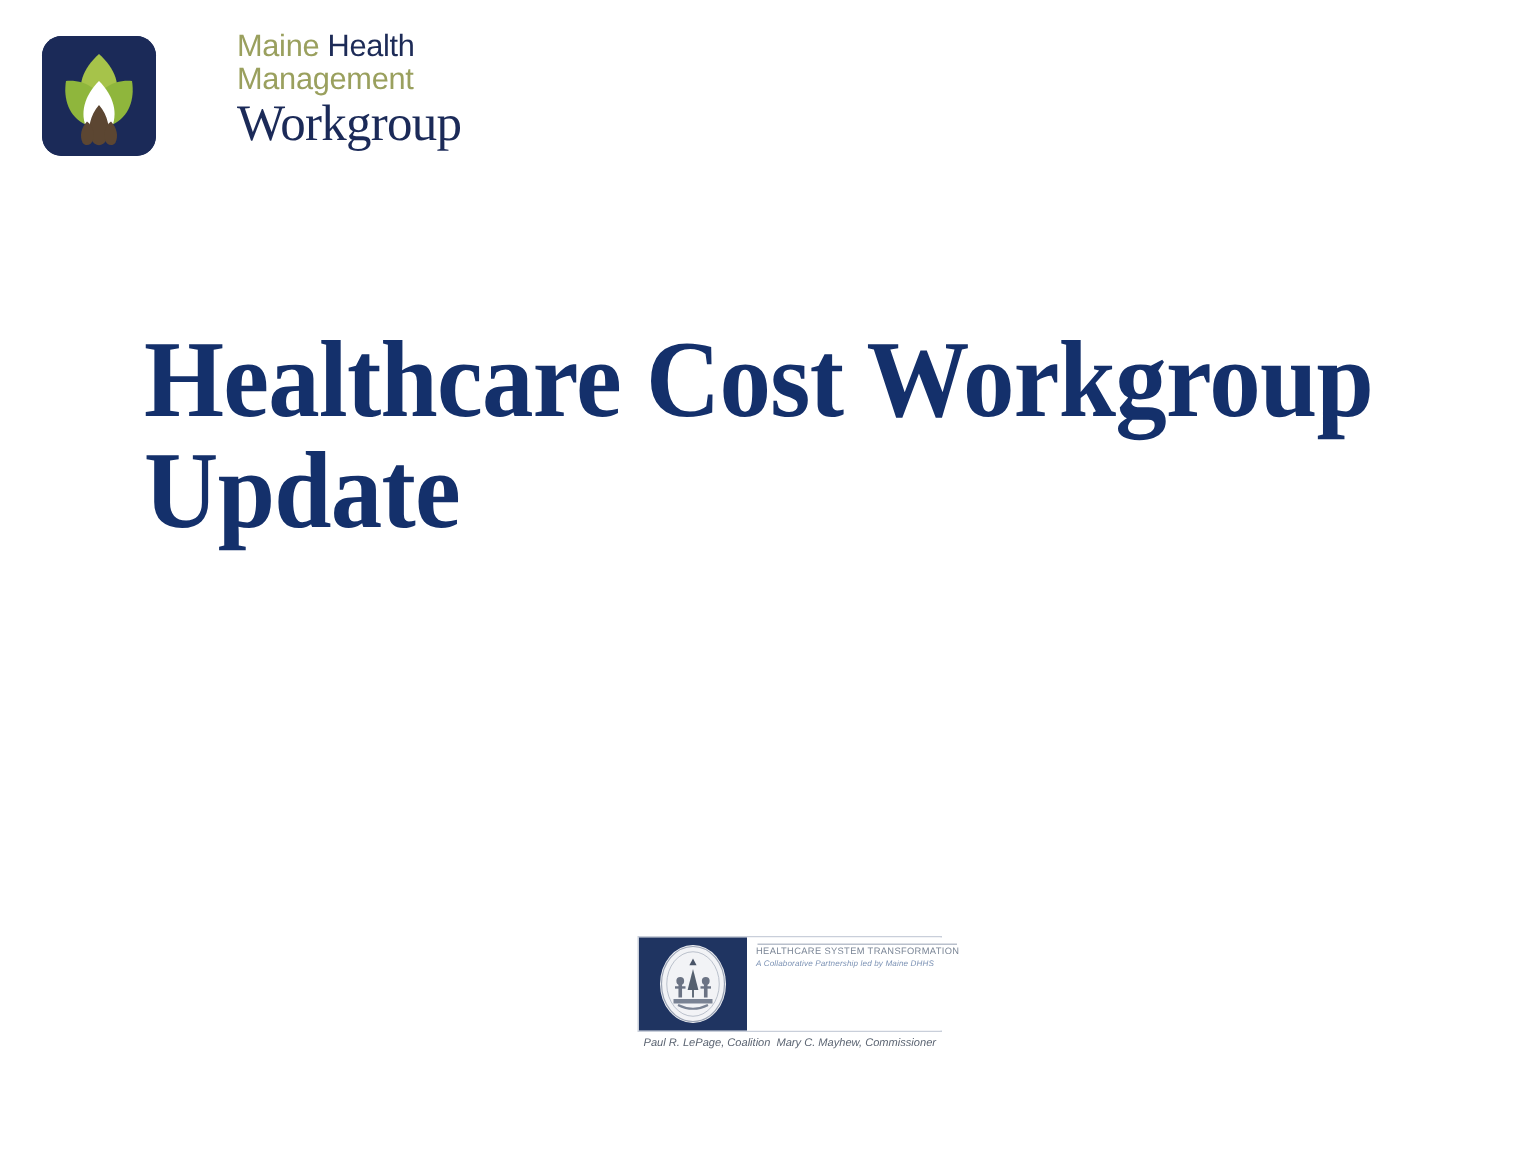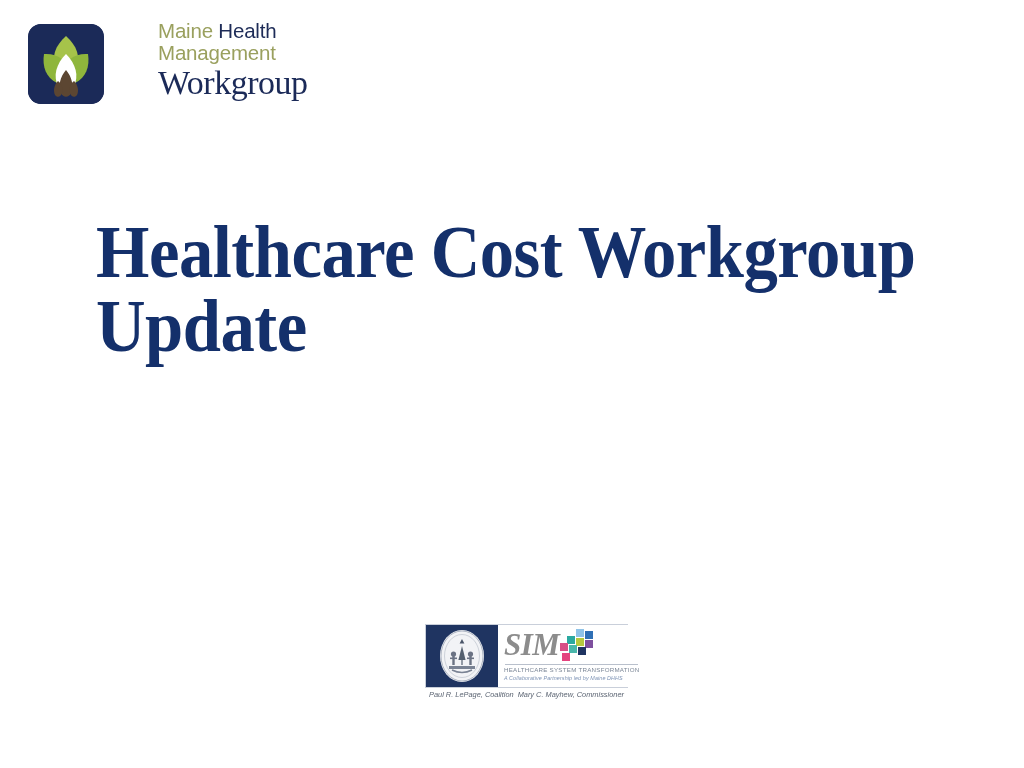--- a/index.html
+++ b/index.html
@@ -270,34 +270,20 @@
             <rect x="12.3" y="26" width="2.4" height="9" fill="#6b7384"></rect>
             <rect x="10" y="27.5" width="7" height="1.6" fill="#6b7384"></rect>
             <circle cx="30.5" cy="24" r="2.6" fill="#6b7384"></circle>
             <rect x="29.3" y="26" width="2.4" height="9" fill="#6b7384"></rect>
             <rect x="27" y="27.5" width="7" height="1.6" fill="#6b7384"></rect>
             <path d="M12 40 Q22 45 32 40" fill="none" stroke="#7a8394" stroke-width="1.4"></path>
           </svg>
         </div>
       </div>
       <div class="sim-right">
-        <div class="sim-wordrow">
-          <span class="sim-word">SIM</span>
-          <span class="sim-tiles">
-            <i style="left:16px; top:0px;  background:#8fc3e8;"></i>
-            <i style="left:25px; top:2px;  background:#2f6fb5;"></i>
-            <i style="left:7px;  top:7px;  background:#2aa9a0;"></i>
-            <i style="left:16px; top:9px;  background:#b5c83e;"></i>
-            <i style="left:25px; top:11px; background:#7e4f9e;"></i>
-            <i style="left:0px;  top:14px; background:#d94f86;"></i>
-            <i style="left:9px;  top:16px; background:#49b7ab;"></i>
-            <i style="left:18px; top:18px; background:#1f3461;"></i>
-            <i style="left:2px;  top:24px; background:#e4447f;"></i>
-          </span>
-        </div>
         <div class="sim-rule"></div>
         <div class="sim-tag1">HEALTHCARE SYSTEM TRANSFORMATION</div>
         <div class="sim-tag2">A Collaborative Partnership led by Maine DHHS</div>
       </div>
     </div>
     <div class="sim-names">
       <span class="sim-name">Paul R. LePage, Coalition</span>
       <span class="sim-name">Mary C. Mayhew, Commissioner</span>
     </div>
   </div>

